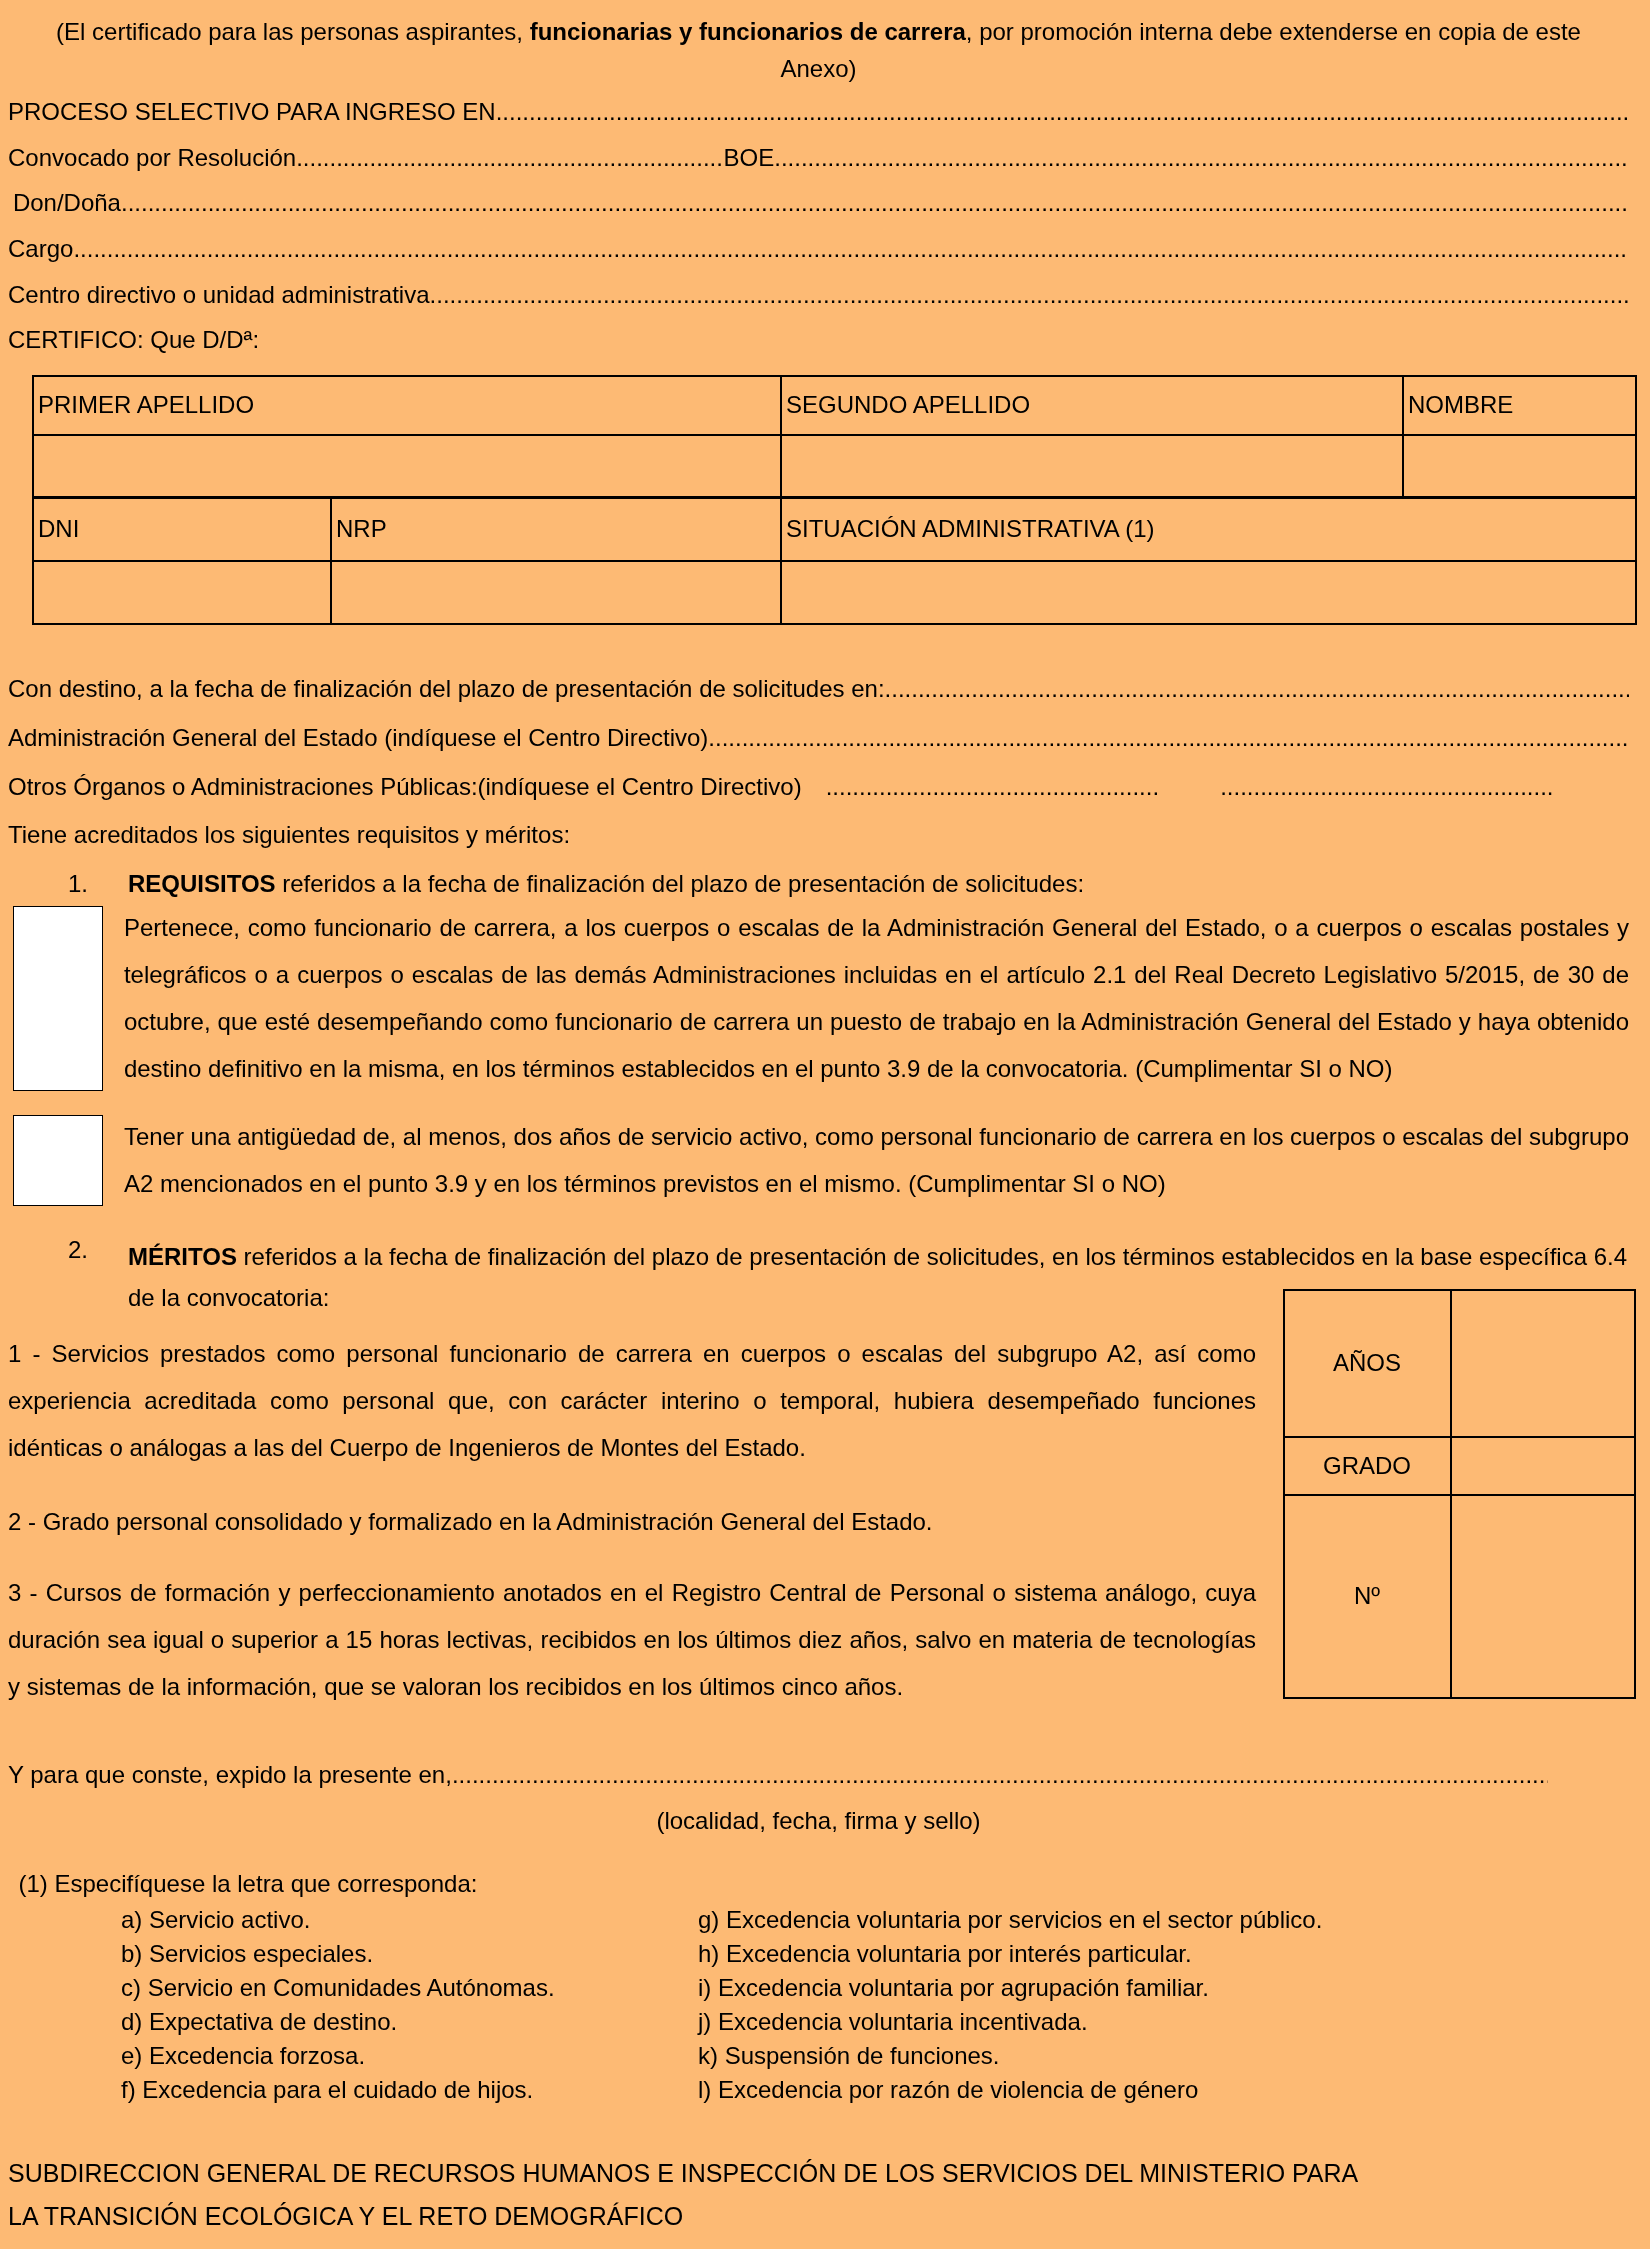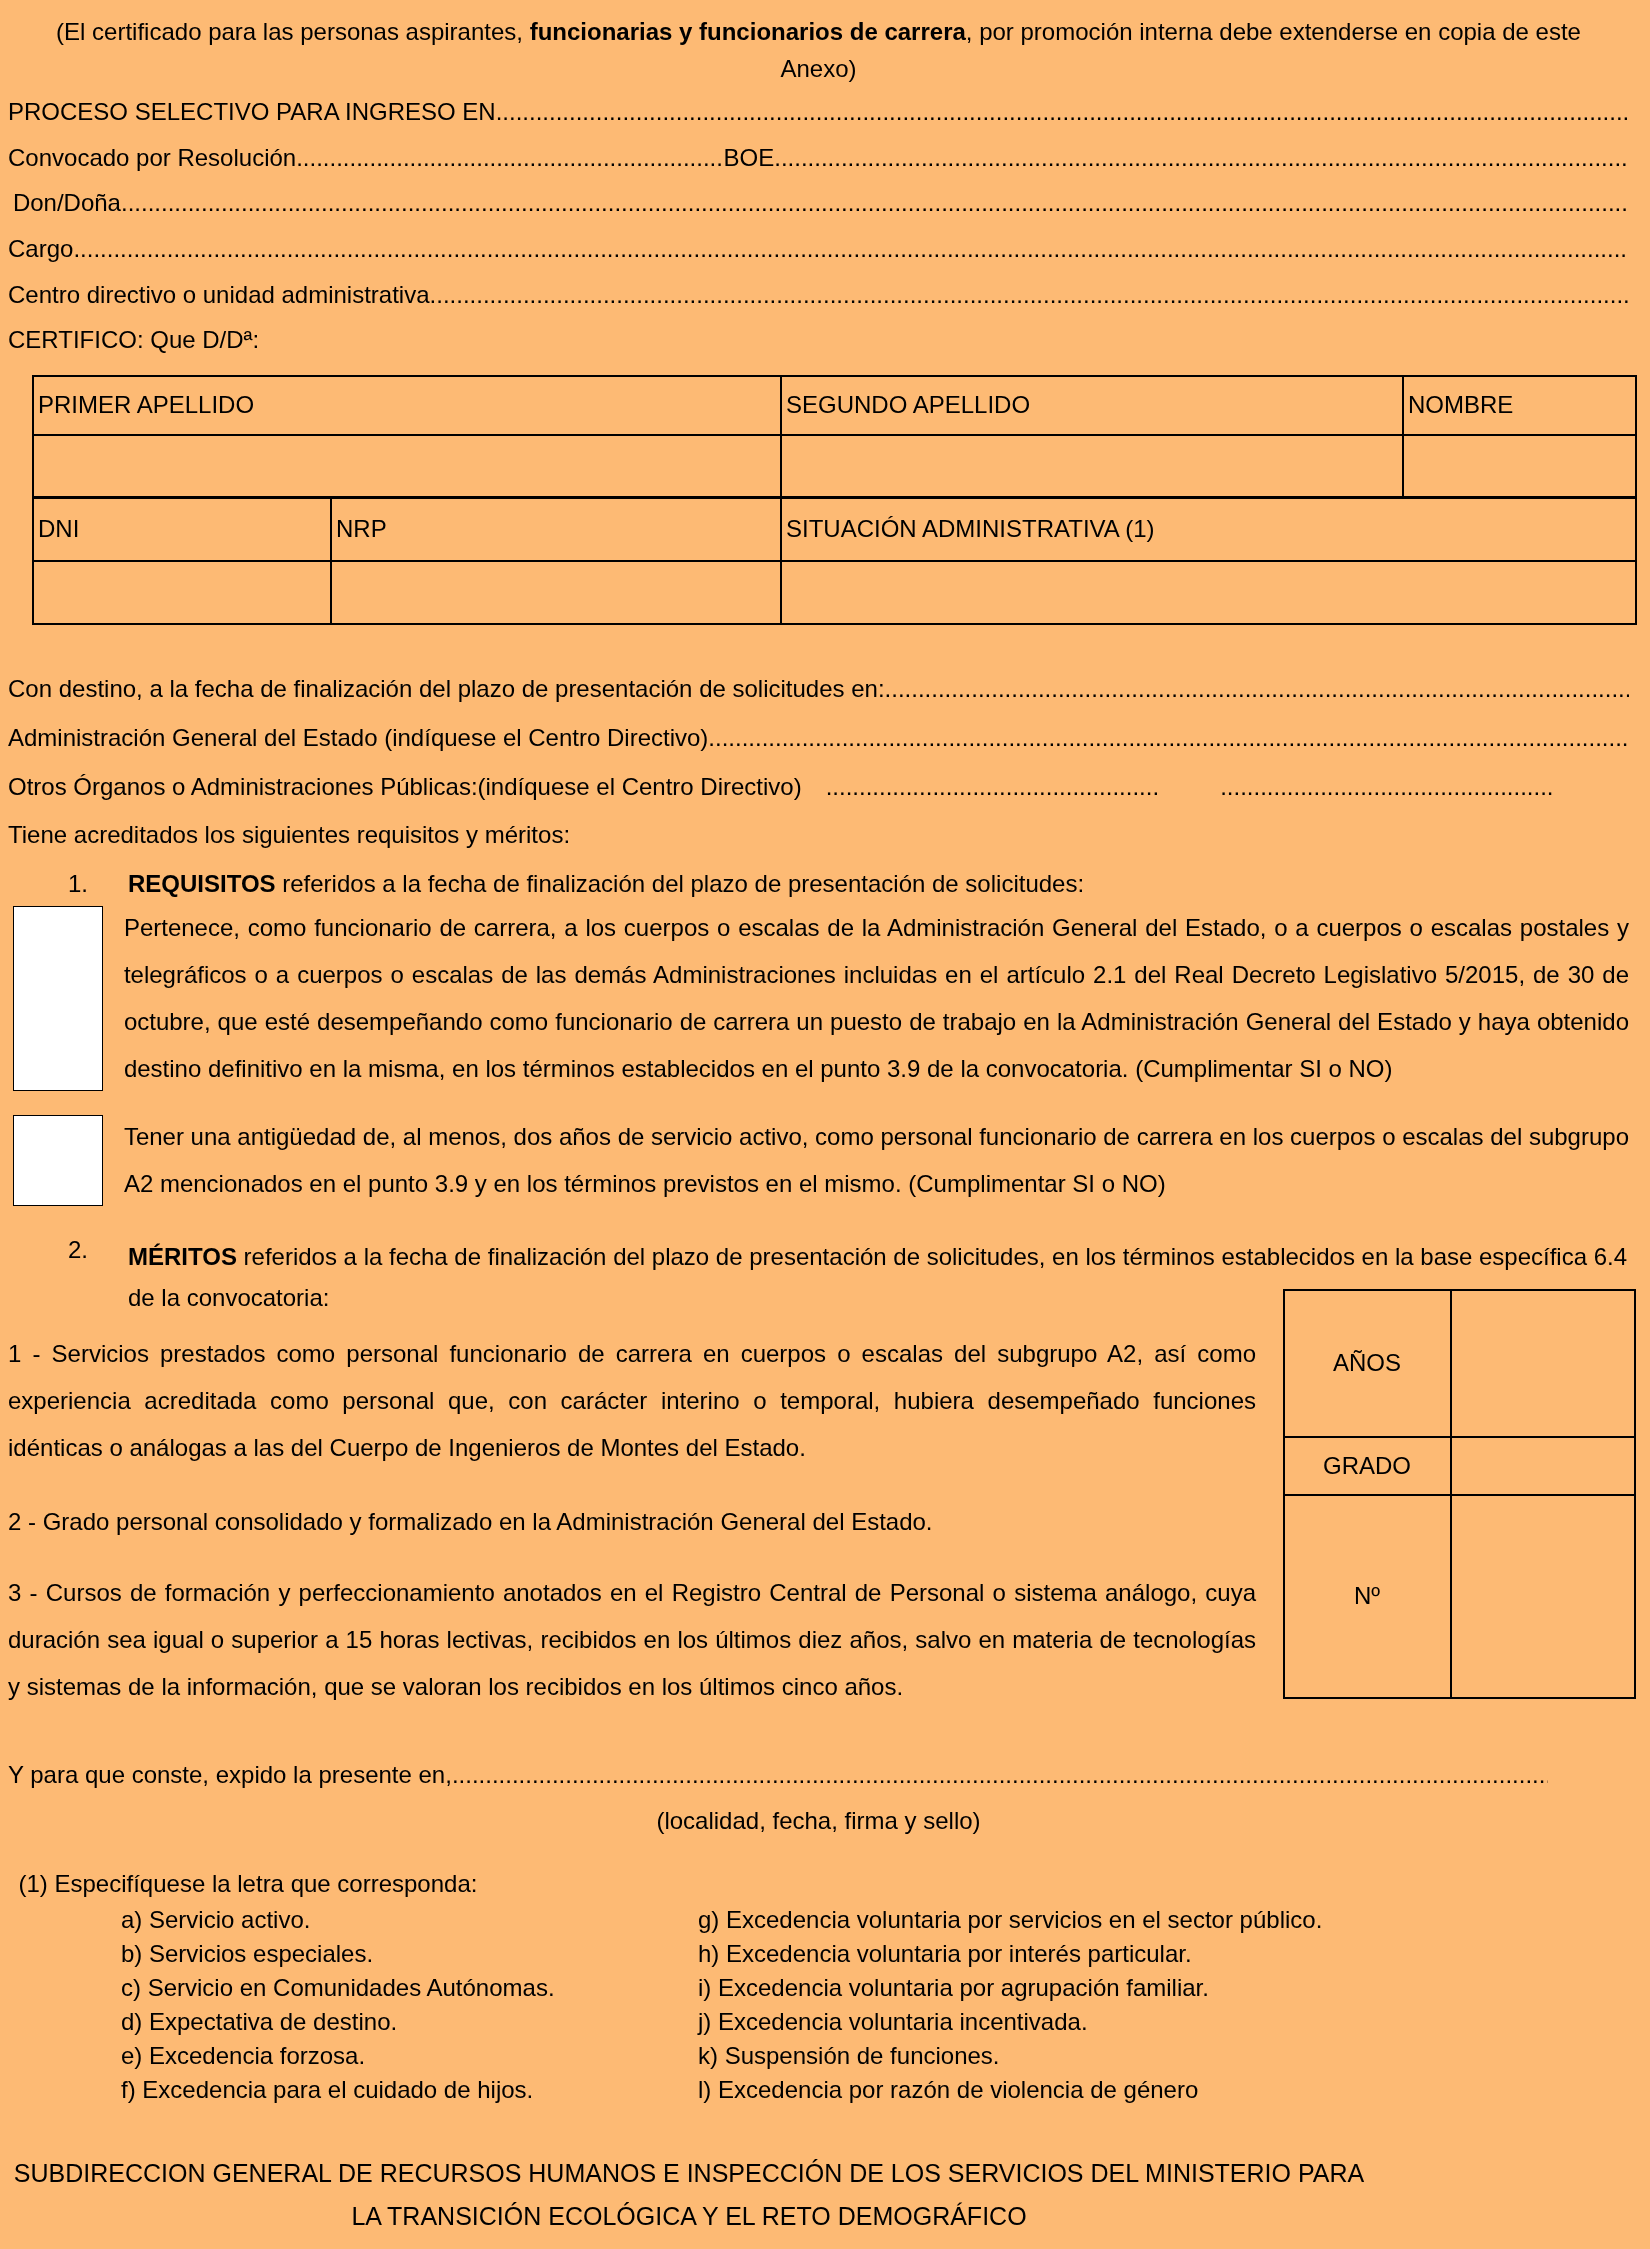--- a/index.html
+++ b/index.html
@@ -55,21 +55,21 @@
   .score tr.r2 td{height:56px;}
   .score tr.r3 td{height:201px;}
   
   .expido{margin-top:-6.5px;}
   .localidad{text-align:center;margin-top:7px;line-height:27.6px;}
   
   .fn-title{margin-top:36px;line-height:27.6px;padding-left:10.5px;}
   .fn-grid{margin-left:113px;margin-top:4.9px;}
   .fn-row{display:grid;grid-template-columns:577px 1fr;line-height:34px;}
   
-  .footer{margin-top:45px;line-height:43px;max-width:1362px;font-size:25px;text-align:center;}
+  .footer{margin-top:45px;line-height:43px;max-width:1362px;font-size:25px;}
 </style>
 </head>
 <body>
 
 <div class="page">
 
   <div class="intro"><span>(El certificado para las personas aspirantes, </span><b>funcionarias y funcionarios de carrera</b><span>, por promoción interna debe extenderse en copia de este Anexo)</span></div>
 
   <div class="fill-line">
     <span class="lbl">PROCESO SELECTIVO PARA INGRESO EN</span>

